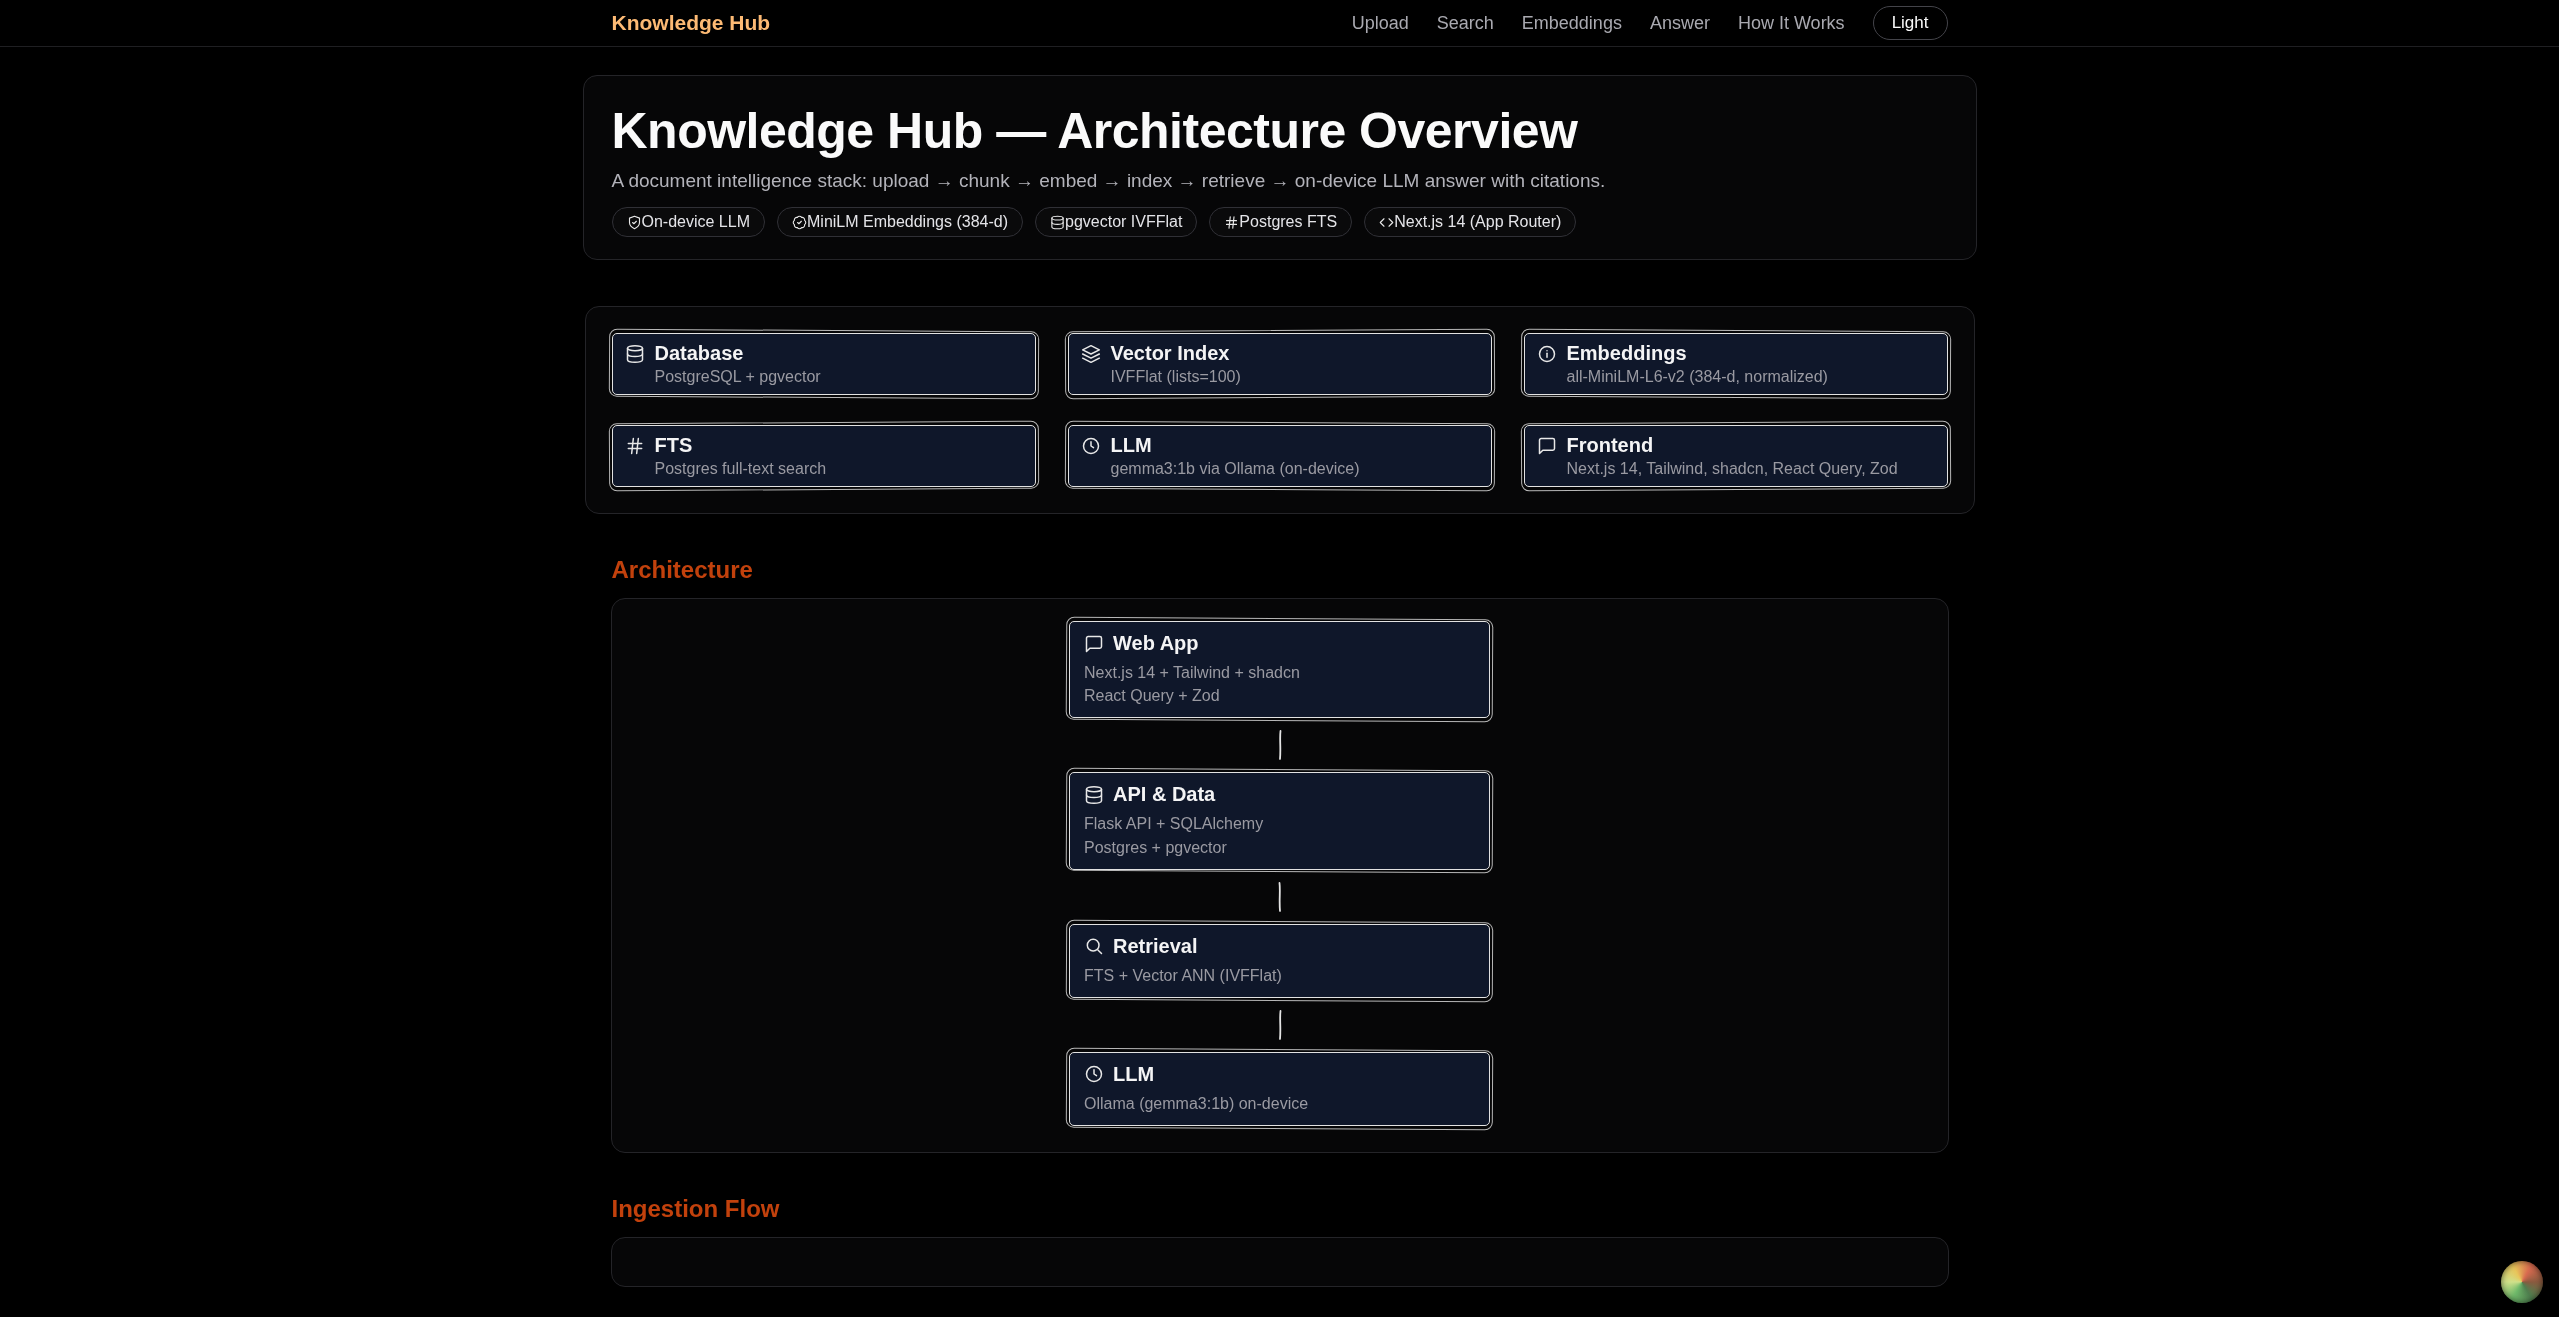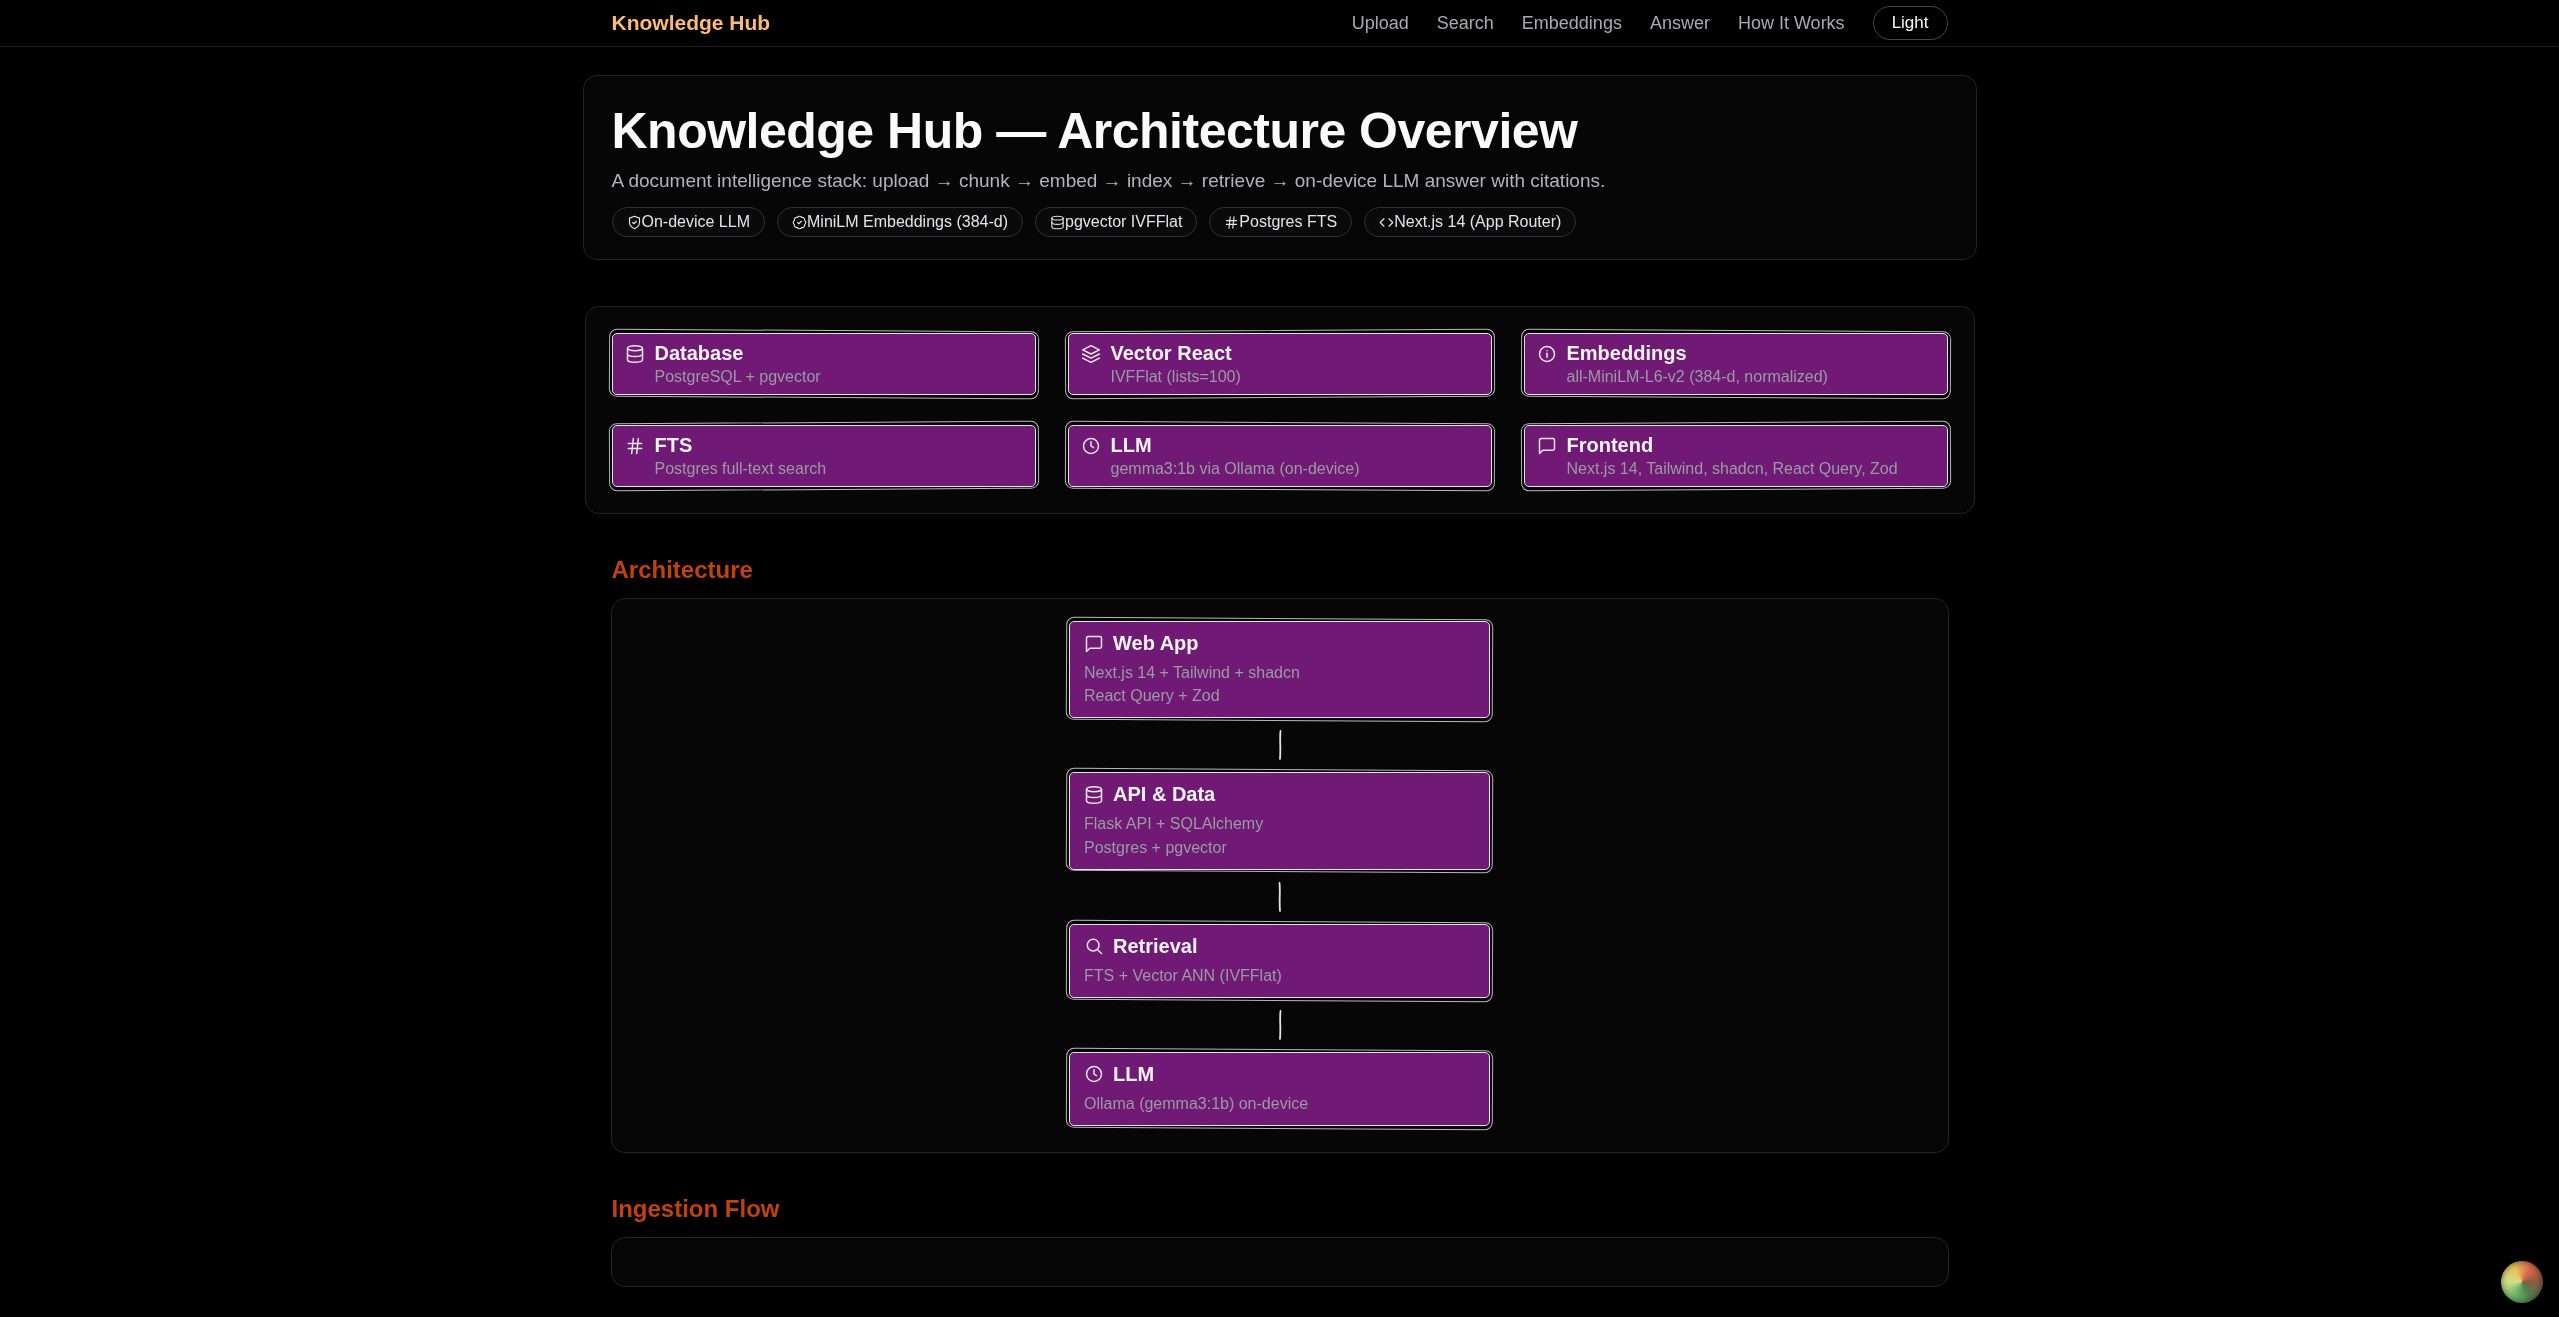--- a/index.html
+++ b/index.html
@@ -19,21 +19,21 @@
   .card{border:1px solid #242428;border-radius:14px;background:#060607;}
   .hero{margin-top:28px;padding:26px 28px 22px;}
   .hero h1{margin:0;font-size:50px;font-weight:700;letter-spacing:-.5px;}
   .hero p{margin:10px 0 0;font-size:19px;color:#b3b3ba;}
   .badges{display:flex;gap:12px;margin-top:15px;flex-wrap:wrap;}
   .pill{display:inline-flex;align-items:center;gap:0;border:1px solid #303036;border-radius:999px;
     padding:5px 14px;font-size:16px;color:#e4e4e8;background:#0a0a0b;}
   .pill .ic{width:15px;height:15px;}
 
   
-  .sketch{position:relative;background:#701a75;border:1.6px solid #e2e2e2;border-radius:5px;}
+  .sketch{position:relative;background:#0f172a;border:1.6px solid #e2e2e2;border-radius:5px;}
   .sketch::before{content:"";position:absolute;inset:-4px;border:1.1px solid rgba(228,228,228,.8);
     border-radius:8px;transform:rotate(.35deg);pointer-events:none;}
   .sketch:nth-child(even)::before{transform:rotate(-.35deg);}
 
   
   .stack-card{margin-top:46px;padding:26px;}
   .stack-grid{display:grid;grid-template-columns:repeat(3,1fr);column-gap:32px;row-gap:30px;}
   .stack-item{display:flex;align-items:flex-start;gap:10px;padding:8px 12px;}
   .stack-item .ic{margin-top:2px;}
   .item-title{font-size:20px;font-weight:600;color:#f4f4f5;}
@@ -182,21 +182,21 @@
         <div class="item-title">Database</div>
         <div class="item-desc">PostgreSQL + pgvector</div>
       </div>
     </div>
 
     <div class="sketch stack-item">
       <svg class="ic" viewBox="0 0 24 24">
           <use href="#i-layers" xlink:href="#i-layers"></use>
         </svg>
       <div>
-        <div class="item-title">Vector React</div>
+        <div class="item-title">Vector Index</div>
         <div class="item-desc">IVFFlat (lists=100)</div>
       </div>
     </div>
 
     <div class="sketch stack-item">
       <svg class="ic" viewBox="0 0 24 24">
           <use href="#i-info" xlink:href="#i-info"></use>
         </svg>
       <div>
         <div class="item-title">Embeddings</div>

